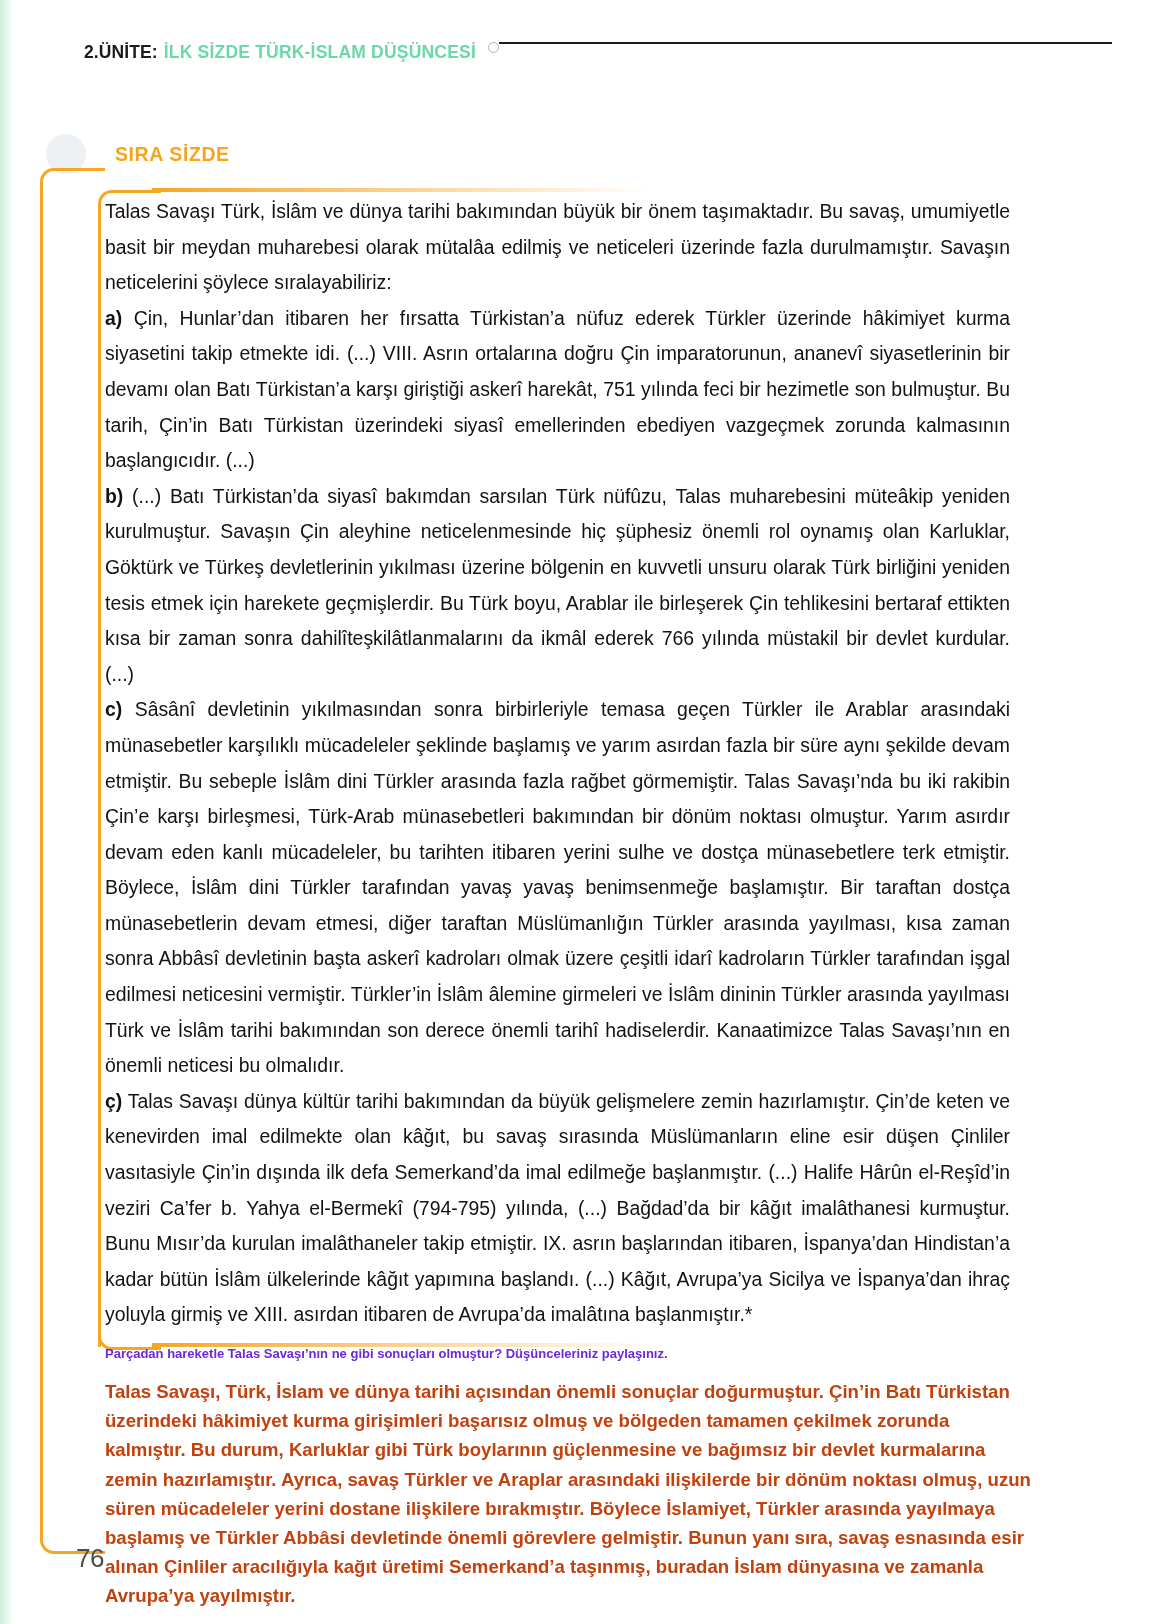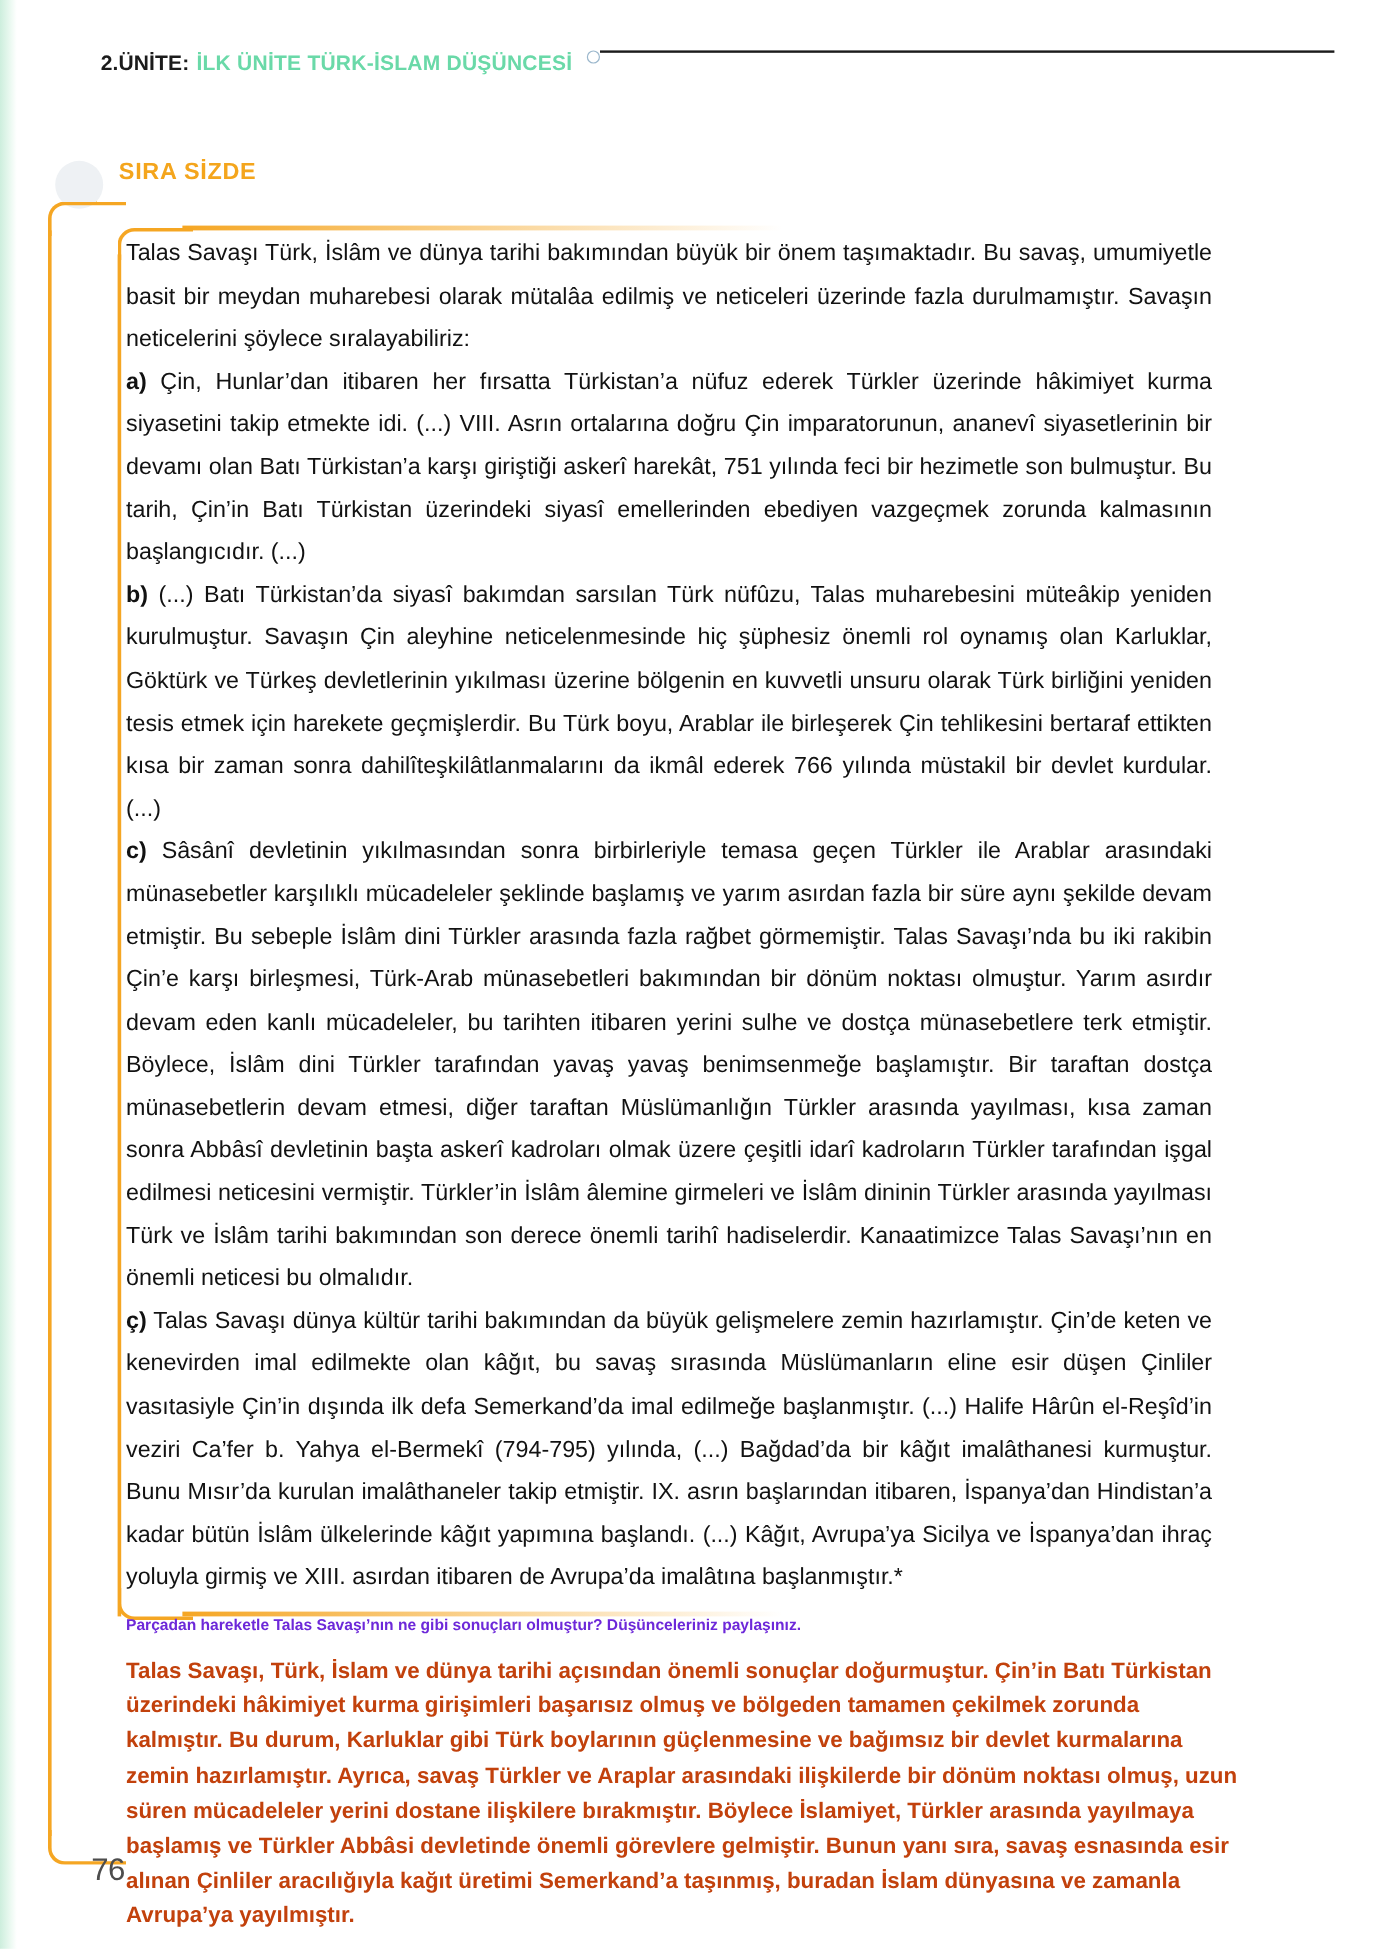--- a/index.html
+++ b/index.html
@@ -64,21 +64,23 @@
     background: #1b1b1b;
     margin-left: 0px;
   }
 
   
   .sirasizde-head {
     position: absolute;
     left: 44px;
     top: 132px;
     display: flex;
+    align-items: center;
     height: 44px;
+    gap: 16px;
   }
   .ss-icon {
     width: 44px;
     height: 44px;
     position: relative;
     flex: 0 0 auto;
   }
   .ss-icon .disc {
     position: absolute;
     left: 2px; top: 2px;
@@ -230,21 +232,21 @@
     letter-spacing: -0.5px;
   }
 </style>
 </head>
 <body>
 
 <div class="spine"></div>
 
 <div class="running-head">
   <span class="rh-unit">2.ÜNİTE:</span>
-  <span class="rh-title">İLK ÜNİTE TÜRK-İSLAM DÜŞÜNCESİ</span>
+  <span class="rh-title">İLK SİZDE TÜRK-İSLAM DÜŞÜNCESİ</span>
   <span class="rh-dot"></span>
   <span class="rh-rule"></span>
 </div>
 
 <div class="sirasizde-head">
   <span class="ss-icon">
     <span class="disc"></span>
     <svg width="44" height="44" viewBox="0 0 44 44" aria-hidden="true">
       <circle cx="19" cy="20" r="11.5" fill="none" stroke="#f6b93b" stroke-width="2.4"></circle>
       <line x1="27.5" y1="28.5" x2="35" y2="36" stroke="#f6b93b" stroke-width="3.2" stroke-linecap="round"></line>

